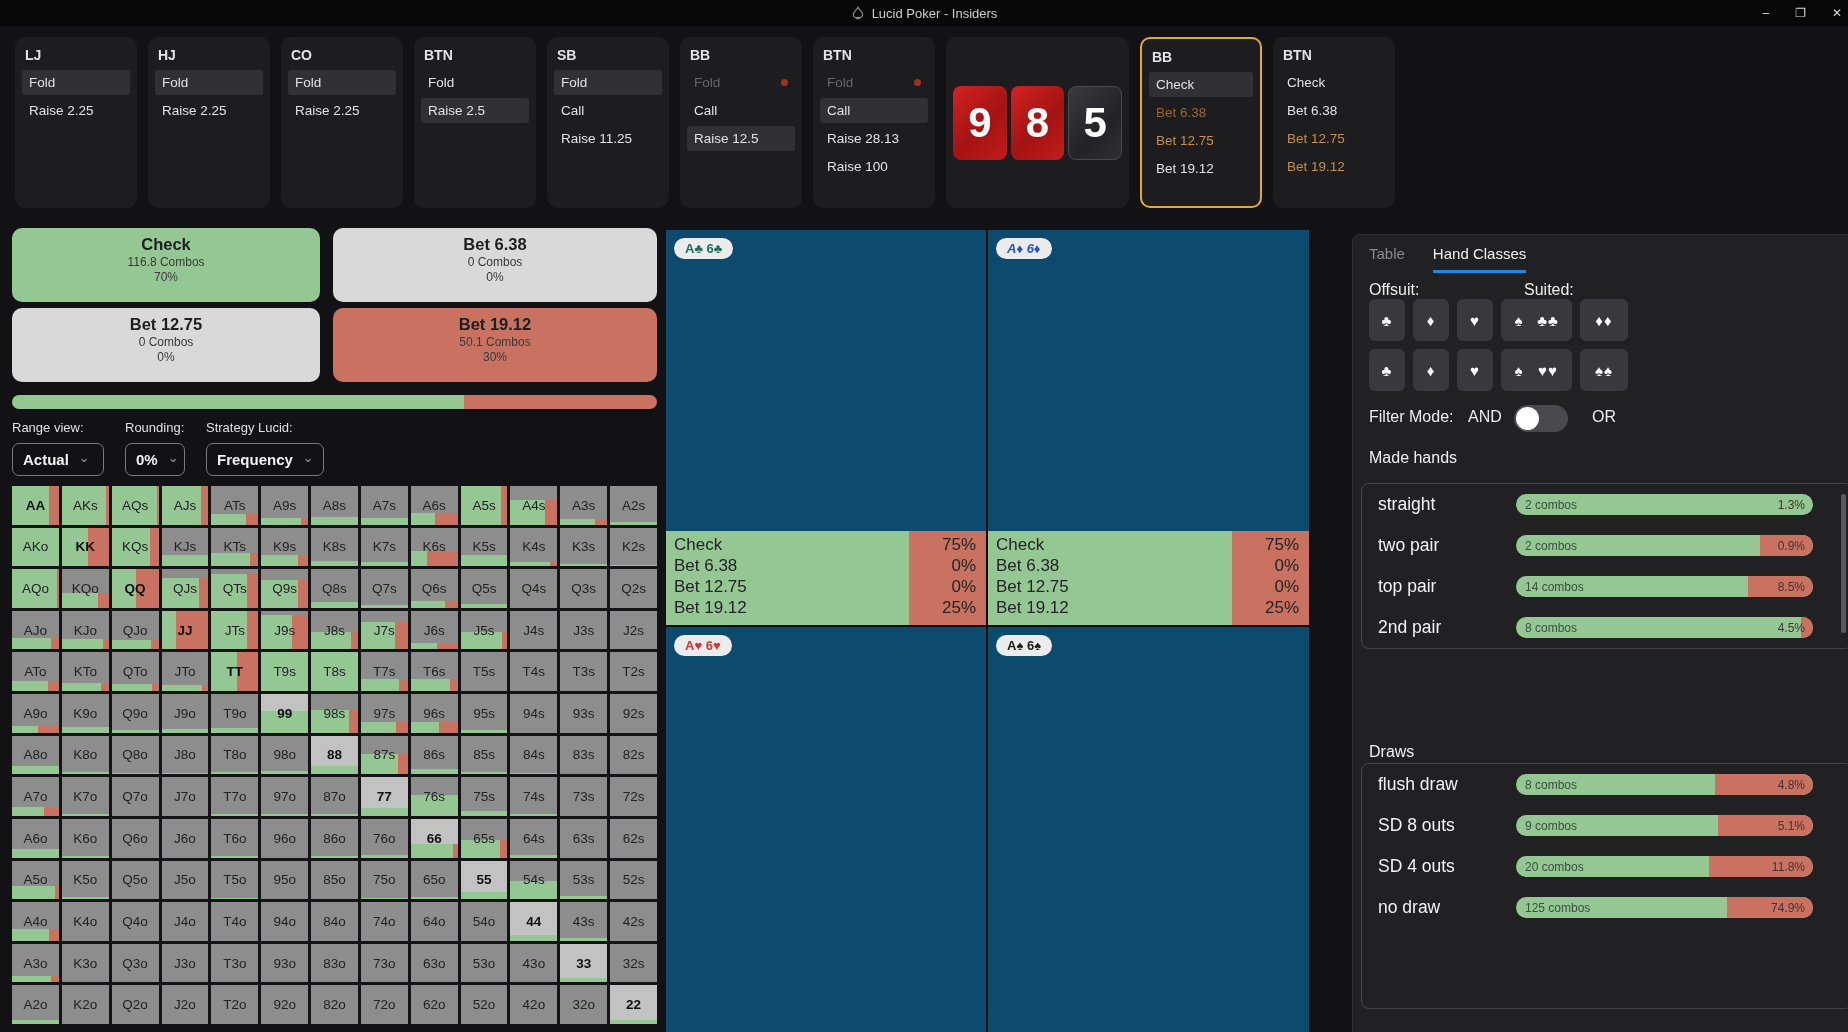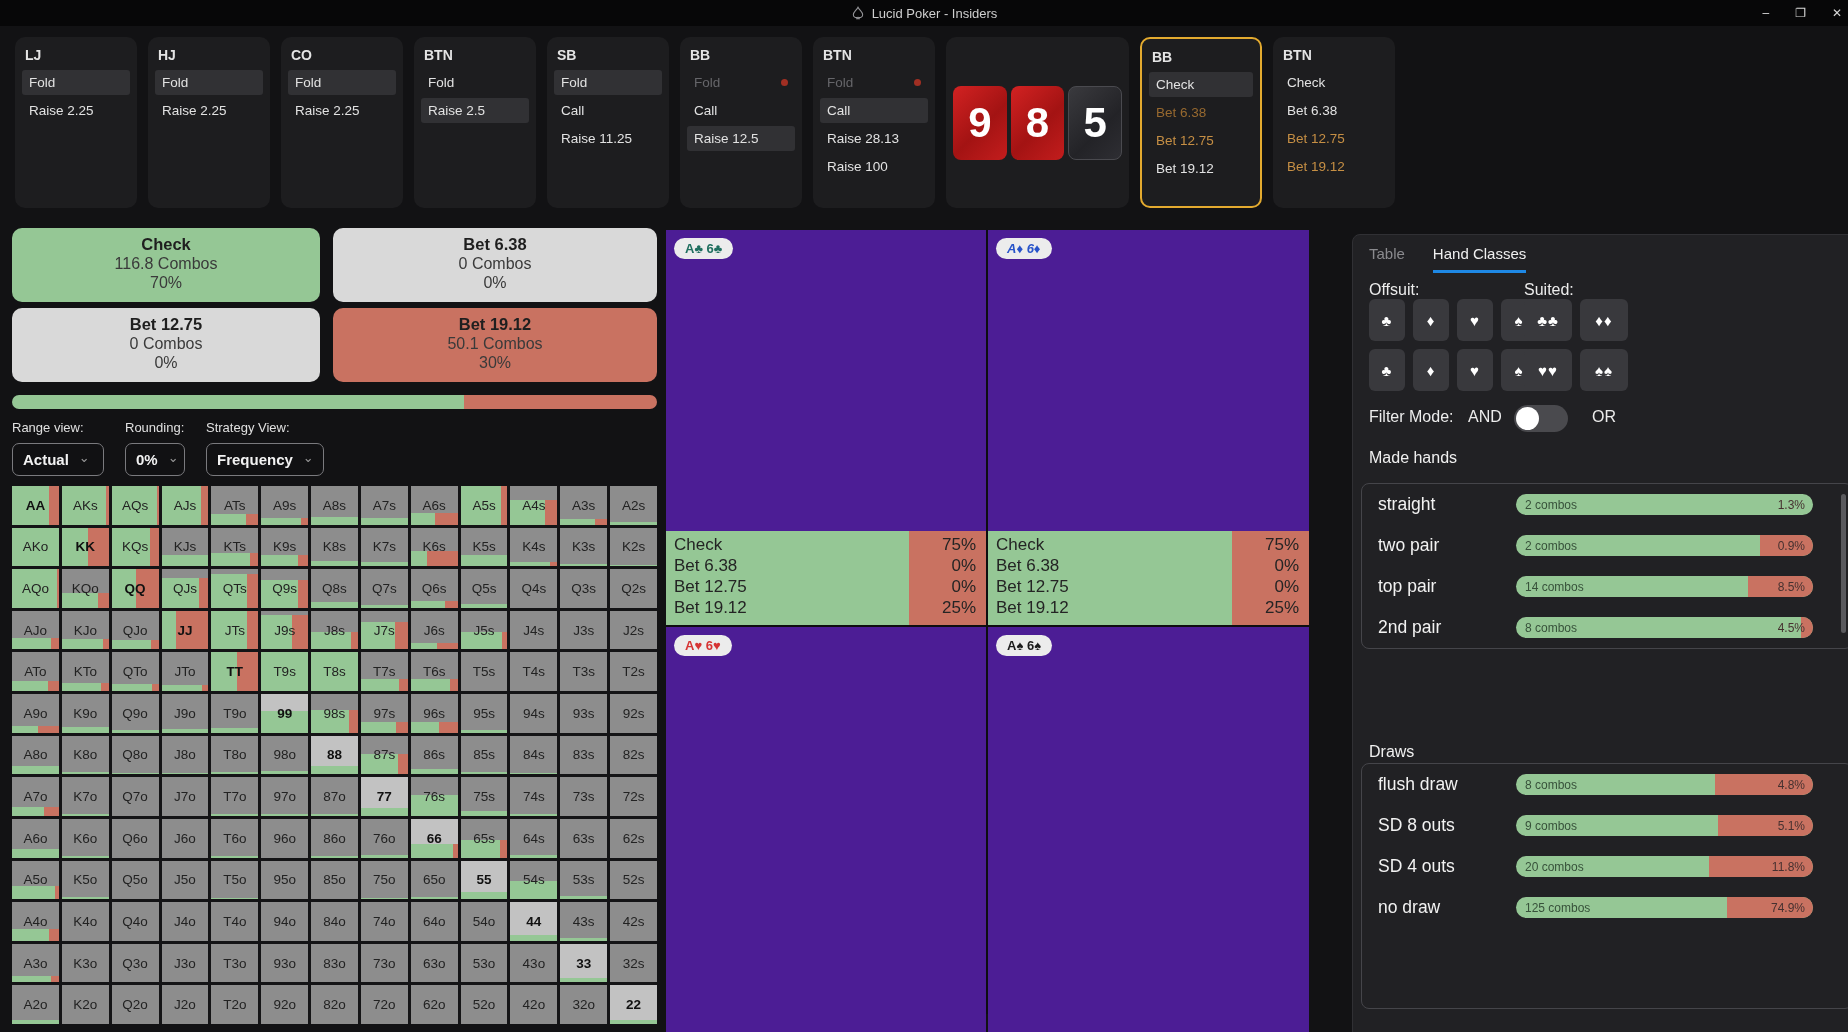--- a/index.html
+++ b/index.html
@@ -37,21 +37,21 @@
   .pcard { width:54px; height:74px; border-radius:8px; display:flex; align-items:center; justify-content:center;
     font-size:42px; font-weight:600; color:#fff; }
   .pcard.red { background:linear-gradient(135deg,#d32222 0%,#a31313 55%,#c31d1d 100%); }
   .pcard.dark { background:linear-gradient(135deg,#3a3a3e 0%,#232327 60%,#2e2e33 100%); border:1px solid #4a4a4f; }
 
   
   #left-col { position:absolute; left:12px; top:228px; width:645px; }
   #sum-grid { display:grid; grid-template-columns:308px 324px; gap:6px 13px; }
   .sumbox { height:74px; border-radius:10px; text-align:center; padding-top:7px; color:#2c2c2c; }
   .sumbox .t { font-weight:700; font-size:16.5px; color:#1f1f1f; }
-  .sumbox .l { font-size:16px; margin-top:1px; color:#3a3a3a; }
+  .sumbox .l { font-size:12px; margin-top:1px; color:#3a3a3a; }
   .sumbox.green { background:#95c795; } .sumbox.gray { background:#d9d9d9; } .sumbox.red { background:#c97261; }
   #freqbar { margin-top:13px; height:14px; border-radius:7px; overflow:hidden; display:flex; }
   #freqbar .g { background:#95c795; } #freqbar .r { background:#c97261; }
 
   #controls { margin-top:11px; display:flex; gap:21px; }
   .ctl label { display:block; color:#e0e0e0; font-size:13px; margin-bottom:8px; }
   .dd { background:#111113; border:1px solid #7a7a7e; border-radius:7px; color:#f2f2f2; font-size:15px; font-weight:600;
     height:33px; display:flex; align-items:center; padding:0 10px; gap:10px; cursor:pointer; }
   .dd .chev { color:#9a9a9a; font-size:13px; font-weight:400; transform:translateY(-2px); }
 
@@ -60,21 +60,21 @@
     background:#141416; width:645px; height:538px; border-radius:8px; }
   .mcell { position:relative; background:#8d8d8d; overflow:hidden; }
   .mcell.light { background:#c2c2c2; }
   .mcell .strip { position:absolute; left:0; right:0; bottom:0; }
   .mcell .lbl { position:absolute; inset:0; display:flex; align-items:center; justify-content:center;
     font-size:13.5px; color:#222; z-index:2; }
   .mcell .lbl.pair { font-weight:800; color:#111; }
 
   
   #quads { position:absolute; left:666px; top:230px; width:643px; height:784px; background:#0e0e10; }
-  .quad { position:absolute; background:#4c1d95; }
+  .quad { position:absolute; background:#0c4a6e; }
   .badge { position:absolute; left:8px; top:8px; background:#ececec; border-radius:11px; padding:3px 11px;
     font-size:13px; font-weight:800; }
   .badge.clubs{color:#1f6f5f;} .badge.diamonds{color:#2753c9;font-style:italic;} .badge.hearts{color:#d63434;} .badge.spades{color:#1c1c1c;}
   .qblock { position:absolute; left:0; right:0; bottom:0; padding:3px 10px 3px 8px; }
   .qrow { display:flex; justify-content:space-between; font-size:17px; line-height:21px; color:#242424; }
 
   
   #rpanel { position:absolute; left:1352px; top:234px; width:514px; height:868px; background:#212124;
     border:1px solid #303034; border-radius:8px; color:#e8e8e8; }
   #tabs { position:absolute; left:16px; top:10px; display:flex; gap:28px; font-size:15px; }
@@ -210,21 +210,21 @@
       </div>
     </div>
     <div class="ctl">
       <label>Rounding:</label>
       <div class="dd" style="width:60px">
         <span>0%</span>
         <span class="chev">⌄</span>
       </div>
     </div>
     <div class="ctl">
-      <label>Strategy View:</label>
+      <label>Strategy Lucid:</label>
       <div class="dd" style="width:118px">
         <span>Frequency</span>
         <span class="chev">⌄</span>
       </div>
     </div>
   </div>
   <div id="matrix">
       <div class="mcell">
         <div class="strip" style="height: 100%; background: linear-gradient(90deg, rgb(149, 199, 149) 0px, rgb(149, 199, 149) 78%, rgb(201, 114, 97) 78%, rgb(201, 114, 97) 100%);"></div>
         <div class="lbl pair">AA</div>

